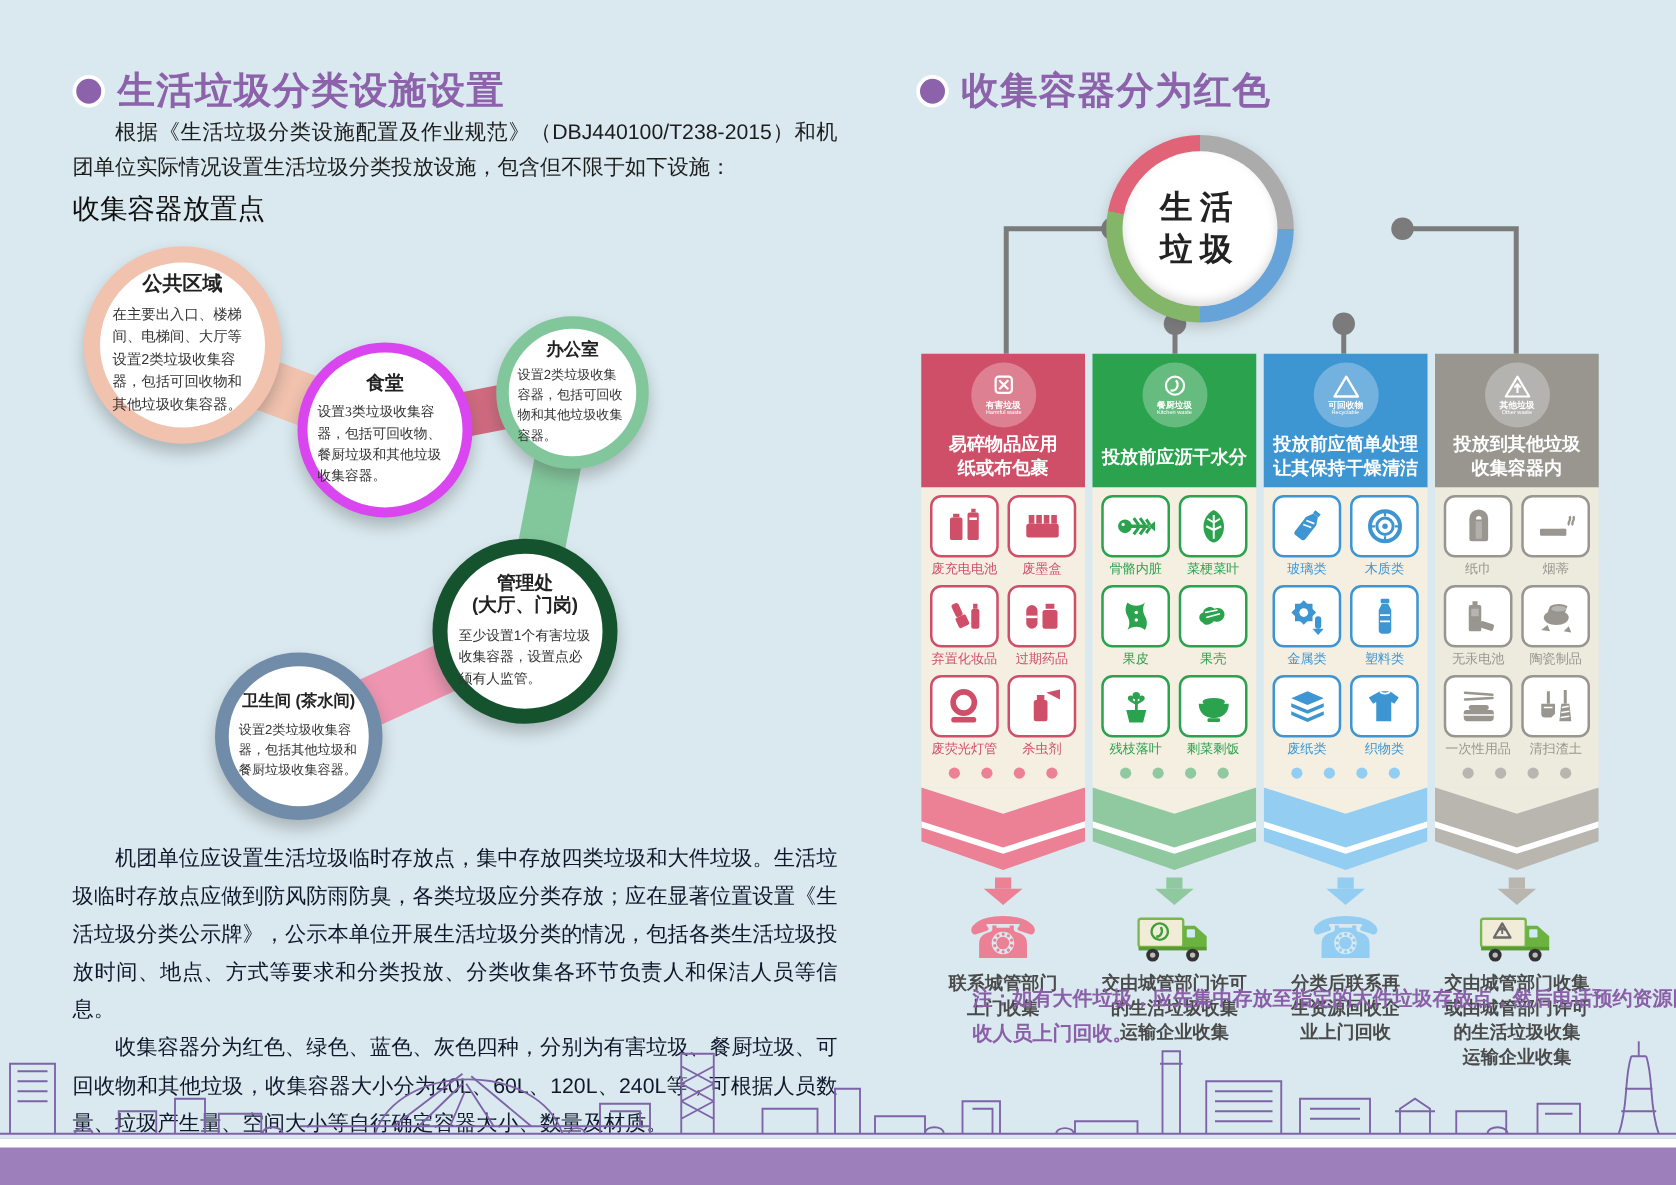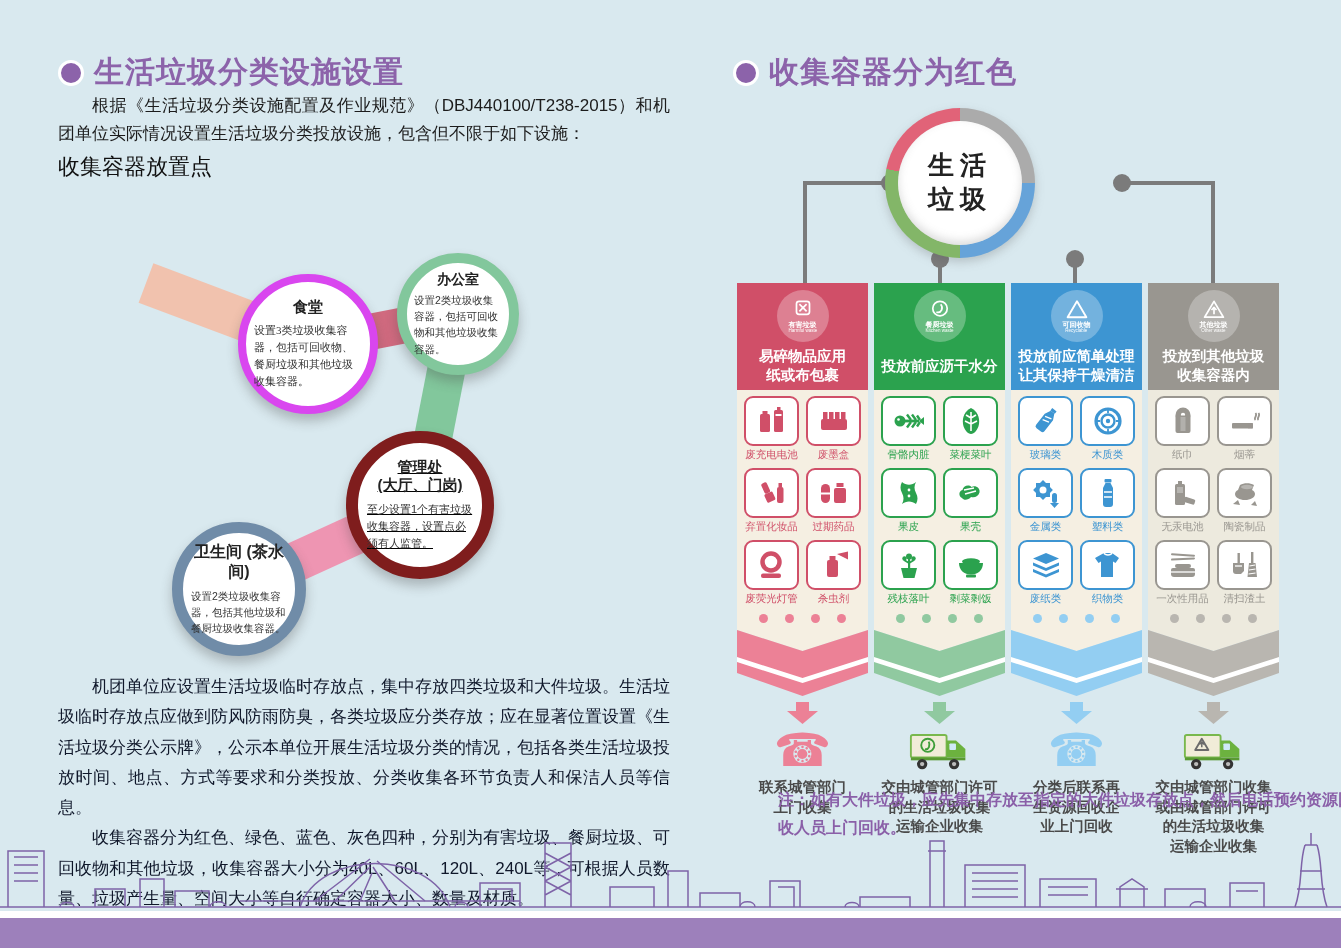--- a/index.html
+++ b/index.html
@@ -62,35 +62,39 @@
   <div class="intro">根据《生活垃圾分类设施配置及作业规范》（DBJ440100/T238-2015）和机团单位实际情况设置生活垃圾分类投放设施，包含但不限于如下设施：</div>
   <div class="subtitle">收集容器放置点</div>
 
   <svg class="lconn" width="680" height="680">
     <line x1="146" y1="283" x2="308" y2="344" stroke="#f1c2ae" stroke-width="42"></line>
     <line x1="308" y1="344" x2="457" y2="315" stroke="#d06a7f" stroke-width="36"></line>
     <line x1="457" y1="315" x2="420" y2="505" stroke="#82c79c" stroke-width="38"></line>
     <line x1="420" y1="505" x2="239" y2="588" stroke="#ee95b2" stroke-width="40"></line>
   </svg>
 
+  <div class="circle" style="left:67px;top:197px;width:158px;height:158px;border:13px solid #f1c2ae;padding:0 10px;">
+    <div class="c-title" style="font-size:16px;">公共区域</div>
+    <div class="c-desc" style="font-size:11.5px;">在主要出入口、楼梯间、电梯间、大厅等设置2类垃圾收集容器，包括可回收物和其他垃圾收集容器。</div>
+  </div>
   <div class="circle" style="left:238px;top:274px;width:140px;height:140px;border:8px solid #d946ef;padding:0 8px;font-family:Liberation Serif, serif;">
     <div class="c-title" style="font-size:15px;">食堂</div>
     <div class="c-desc" style="font-size:11px;">设置3类垃圾收集容器，包括可回收物、餐厨垃圾和其他垃圾收集容器。</div>
   </div>
   <div class="circle" style="left:397px;top:253px;width:122px;height:122px;border:10px solid #82c79c;padding:0 7px;">
     <div class="c-title" style="font-size:14px;margin-bottom:3px;">办公室</div>
     <div class="c-desc" style="font-size:10.5px;">设置2类垃圾收集容器，包括可回收物和其他垃圾收集容器。</div>
   </div>
-  <div class="circle" style="left:346px;top:431px;width:148px;height:148px;border:12px solid #7f1d1d;padding:0 9px;text-decoration:underline;">
+  <div class="circle" style="left:346px;top:431px;width:148px;height:148px;border:12px solid #14532d;padding:0 9px;">
     <div class="c-title pre" style="font-size:15px;">管理处
 (大厅、门岗)</div>
     <div class="c-desc" style="font-size:11px;">至少设置1个有害垃圾收集容器，设置点必须有人监管。</div>
   </div>
   <div class="circle" style="left:172px;top:522px;width:134px;height:134px;border:11px solid #708ca8;padding:0 8px;">
-    <div class="c-title" style="font-size:16px;">卫生间 (茶水间)</div>
+    <div class="c-title" style="font-size:13px;">卫生间 (茶水间)</div>
     <div class="c-desc" style="font-size:10.5px;">设置2类垃圾收集容器，包括其他垃圾和餐厨垃圾收集容器。</div>
   </div>
 
   <div class="paras">
     <p>机团单位应设置生活垃圾临时存放点，集中存放四类垃圾和大件垃圾。生活垃圾临时存放点应做到防风防雨防臭，各类垃圾应分类存放；应在显著位置设置《生活垃圾分类公示牌》，公示本单位开展生活垃圾分类的情况，包括各类生活垃圾投放时间、地点、方式等要求和分类投放、分类收集各环节负责人和保洁人员等信息。</p>
     <p>收集容器分为红色、绿色、蓝色、灰色四种，分别为有害垃圾、餐厨垃圾、可回收物和其他垃圾，收集容器大小分为40L、60L、120L、240L等，可根据人员数量、垃圾产生量、空间大小等自行确定容器大小、数量及材质。</p>
   </div>
 
   <div class="sec-head" style="left:733px;top:52px;">
     <span class="sec-bullet"></span>

